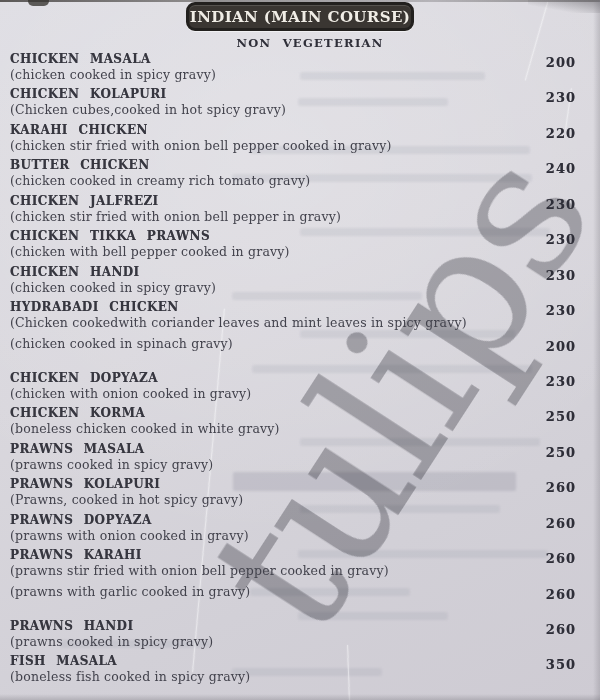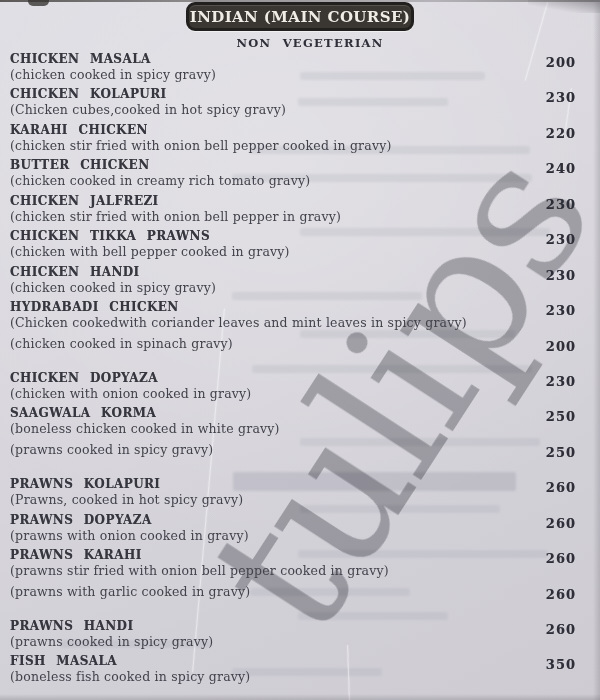--- a/index.html
+++ b/index.html
@@ -163,26 +163,27 @@
     <div class="item-price">200</div>
   </div>
 
   <div class="menu-item">
     <div class="item-name">CHICKEN DOPYAZA</div>
     <div class="item-desc">(chicken with onion cooked in gravy)</div>
     <div class="item-price">230</div>
   </div>
 
   <div class="menu-item">
-    <div class="item-name">SAAGWALA KORMA</div>
+    <div class="item-name">CHICKEN KORMA</div>
     <div class="item-desc">(boneless chicken cooked in white gravy)</div>
     <div class="item-price">250</div>
   </div>
 
   <div class="menu-item">
+    <div class="item-name">PRAWNS MASALA</div>
     <div class="item-desc">(prawns cooked in spicy gravy)</div>
     <div class="item-price">250</div>
   </div>
 
   <div class="menu-item">
     <div class="item-name">PRAWNS KOLAPURI</div>
     <div class="item-desc">(Prawns, cooked in hot spicy gravy)</div>
     <div class="item-price">260</div>
   </div>
 

